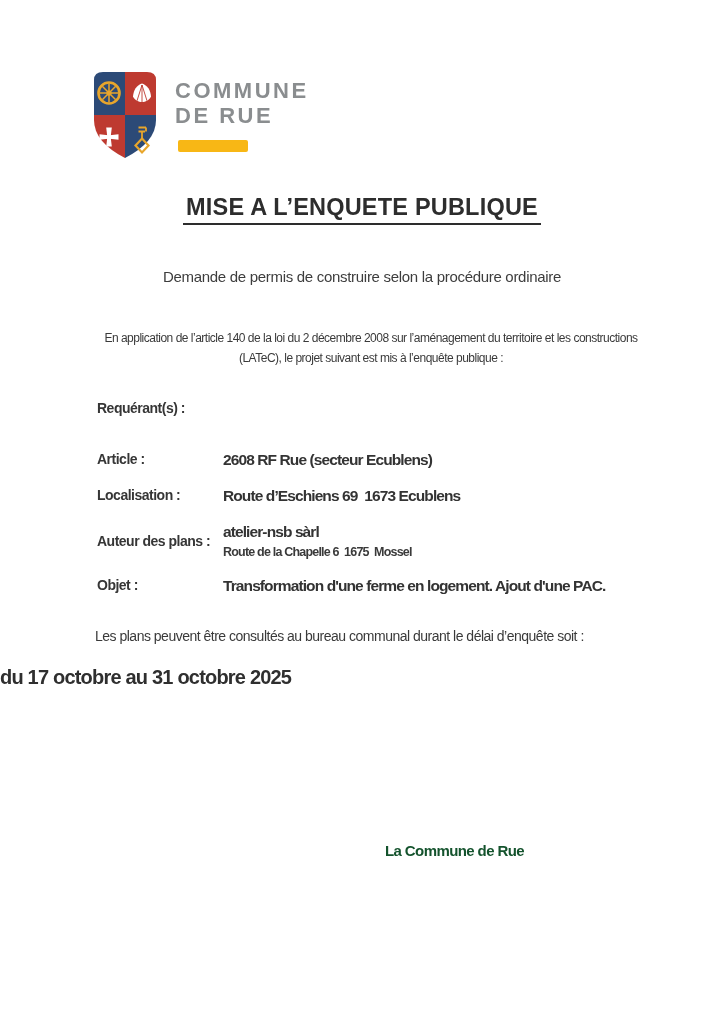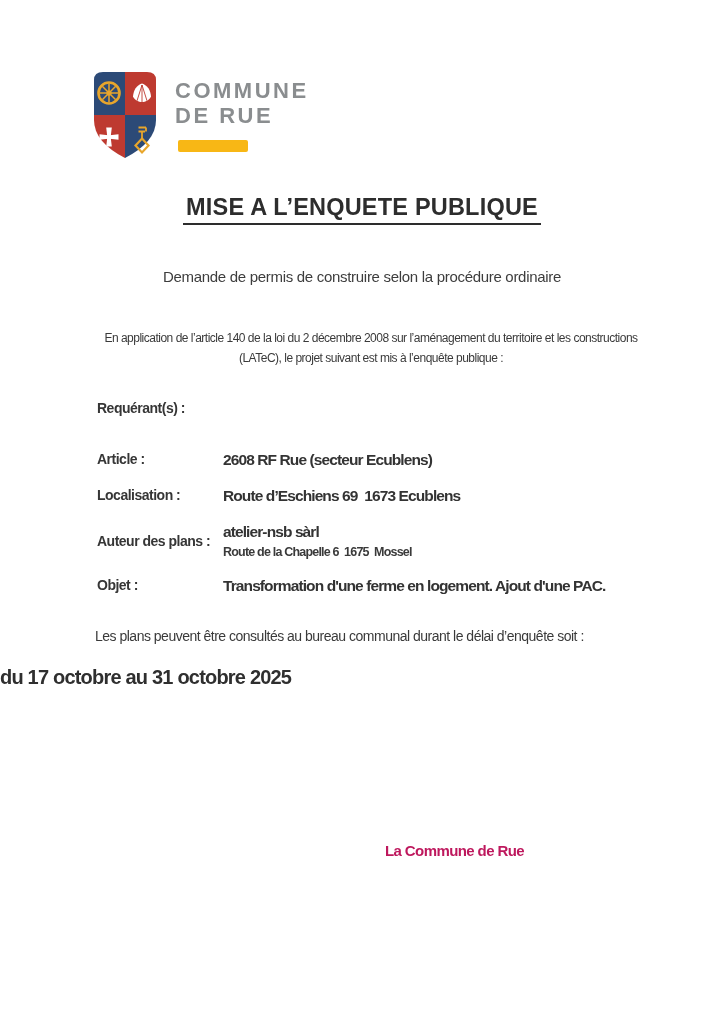--- a/index.html
+++ b/index.html
@@ -58,21 +58,21 @@
     text-align: left; font-size: 20px; font-weight: bold;
     letter-spacing: -0.8px; color: #2f2f2f; white-space: pre-wrap;
   }
   .opposition {
     position: absolute; top: 743px; left: 97px; width: 540px;
     font-size: 14px; line-height: 22px; letter-spacing: -0.4px;
     text-align: justify; color: #3a3a3a;
   }
   .signature {
     position: absolute; top: 842px; left: 385px;
-    font-size: 15px; font-weight: bold; letter-spacing: -0.6px; color: #be185d;
+    font-size: 15px; font-weight: bold; letter-spacing: -0.6px; color: #14532d;
   }
 
   
   .field-row { position: absolute; left: 97px; display: flex; align-items: center; }
   .field-label {
     width: 126px; flex: 0 0 126px;
     font-size: 14px; font-weight: bold; letter-spacing: -0.5px;
     line-height: 21px; color: #363636;
   }
   .field-main { }

